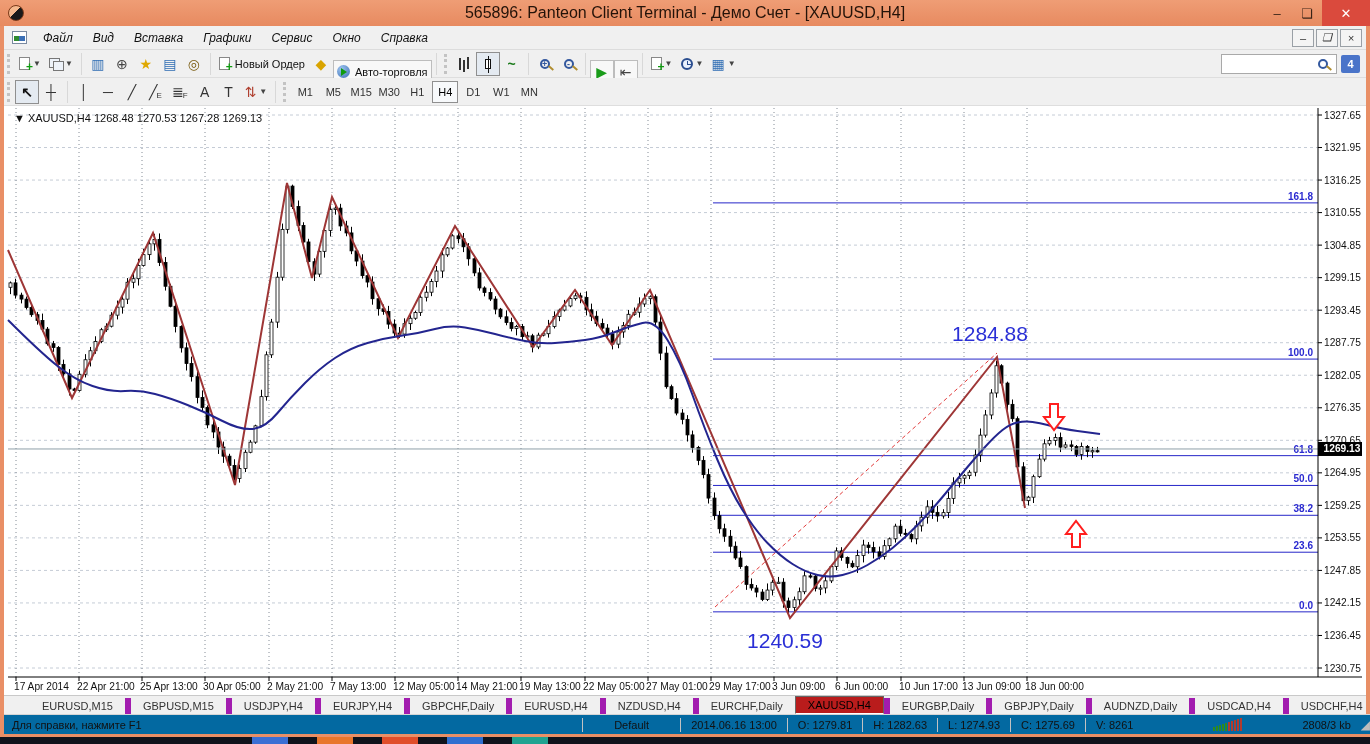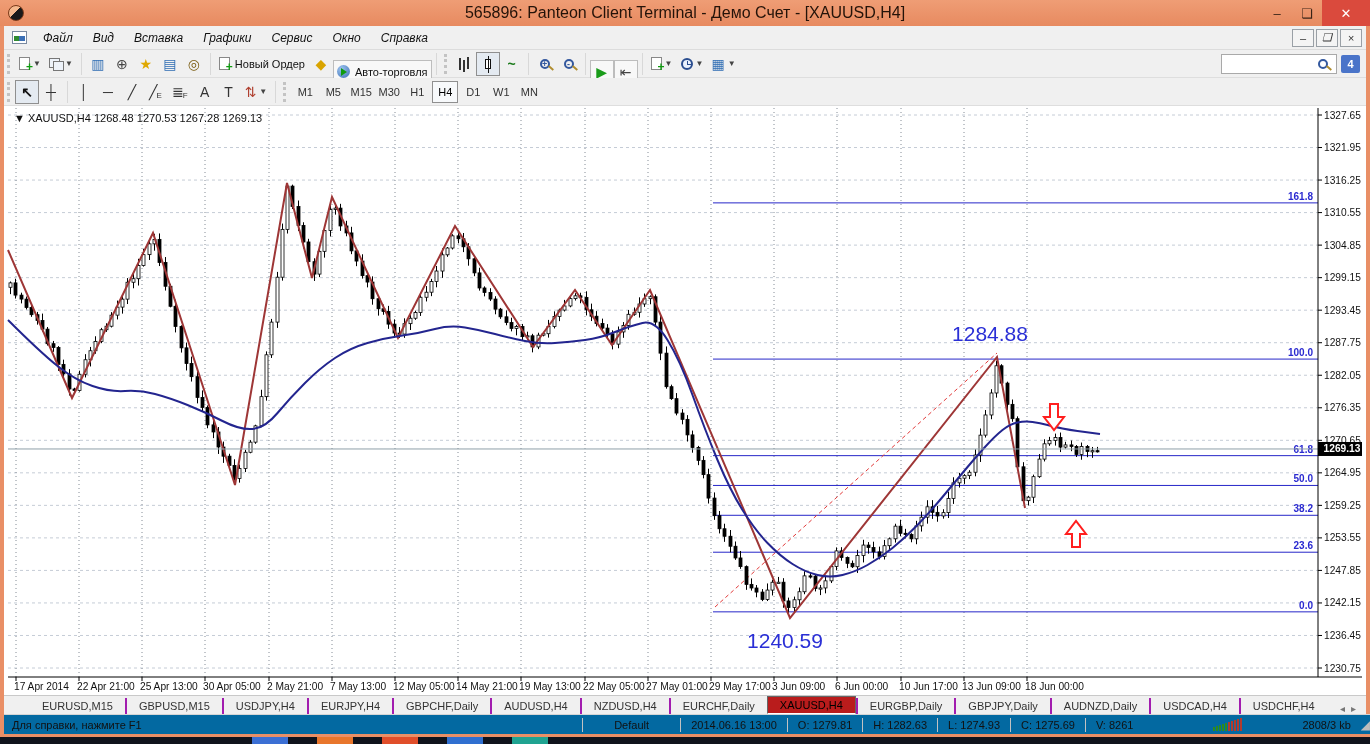--- a/index.html
+++ b/index.html
@@ -53,21 +53,21 @@
   
   #searchwrap{margin-left:auto;display:flex;align-items:center;gap:4px;padding-right:6px;}
   #searchbox{width:116px;height:20px;border:1px solid #a9a9a9;background:#fff;display:flex;align-items:center;}
   #searchbox input{flex:1;border:none;outline:none;height:16px;font-size:11px;padding:0 4px;min-width:0;}
   #badge{width:19px;height:18px;background:#4a74c9;color:#fff;font-size:11px;font-weight:bold;display:flex;align-items:center;justify-content:center;border-radius:2px;}
   
   #chart{position:absolute;left:4px;top:106px;background:#fff;}
   svg text{font-family:"Liberation Sans",sans-serif;}
   
   #tabbar{position:absolute;left:4px;top:695px;width:1362px;height:19px;background:#f0f0f0;border-top:1px solid #c9c9c9;display:flex;align-items:flex-end;font-size:11px;color:#333;}
-  .tab{padding:2px 12px;border-left:2px solid #a21caf;white-space:nowrap;}
+  .tab{padding:2px 12px;border-left:6px solid #a21caf;white-space:nowrap;}
   .tab:first-child{border-left:none;margin-left:26px;}
   .tab.active{background:#b91c1c;border:1px solid #666;border-bottom:1px solid #fff;color:#000;text-align:right;}
   #tabscroll{margin-left:auto;padding-right:10px;color:#777;font-size:10px;display:flex;gap:6px;}
   
   #statusbar{position:absolute;left:4px;top:714px;width:1368px;height:20px;background:#0369a1;border-top:1px solid #d5d5d5;display:flex;align-items:center;font-size:11px;color:#111;}
   .st-cell{padding:0 10px;border-left:1px solid #c2c2c2;height:14px;display:flex;align-items:center;white-space:nowrap;}
   #st-help{border:none;padding-left:8px;width:620px;}
   #st-profile{width:104px;justify-content:center;}
   #sigbars{display:flex;align-items:flex-end;gap:1px;height:13px;margin-left:70px;}
   #sigbars span{width:2px;display:block;}
@@ -808,21 +808,21 @@
       <text x="14" y="122" fill="#111" font-size="11">▼ XAUUSD,H4  1268.48 1270.53 1267.28 1269.13</text>
     </svg>
 
   <div id="tabbar">
     <div id="tab-items" style="display:flex;align-items:flex-end;">
         <div class="tab">EURUSD,M15</div>
         <div class="tab">GBPUSD,M15</div>
         <div class="tab">USDJPY,H4</div>
         <div class="tab">EURJPY,H4</div>
         <div class="tab">GBPCHF,Daily</div>
-        <div class="tab">AUDUSD,H4</div>
+        <div class="tab">EURUSD,H4</div>
         <div class="tab">NZDUSD,H4</div>
         <div class="tab">EURCHF,Daily</div>
         <div class="tab active">XAUUSD,H4</div>
         <div class="tab">EURGBP,Daily</div>
         <div class="tab">GBPJPY,Daily</div>
         <div class="tab">AUDNZD,Daily</div>
         <div class="tab">USDCAD,H4</div>
         <div class="tab">USDCHF,H4</div>
       </div>
     <div id="tabscroll">

